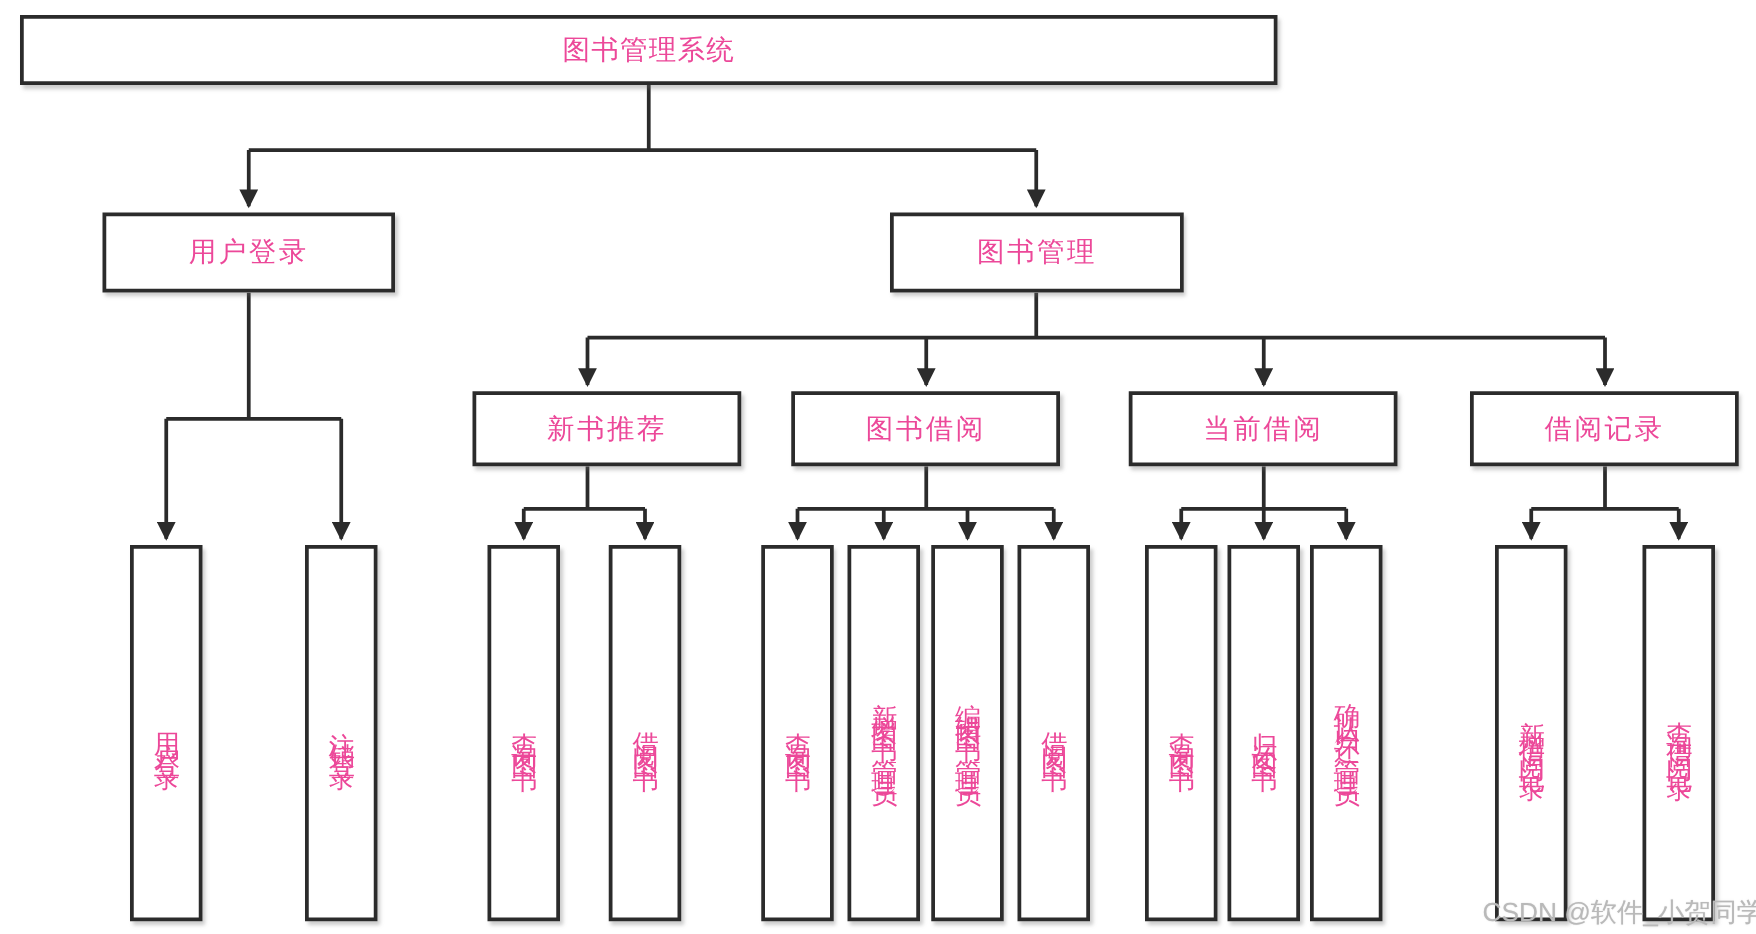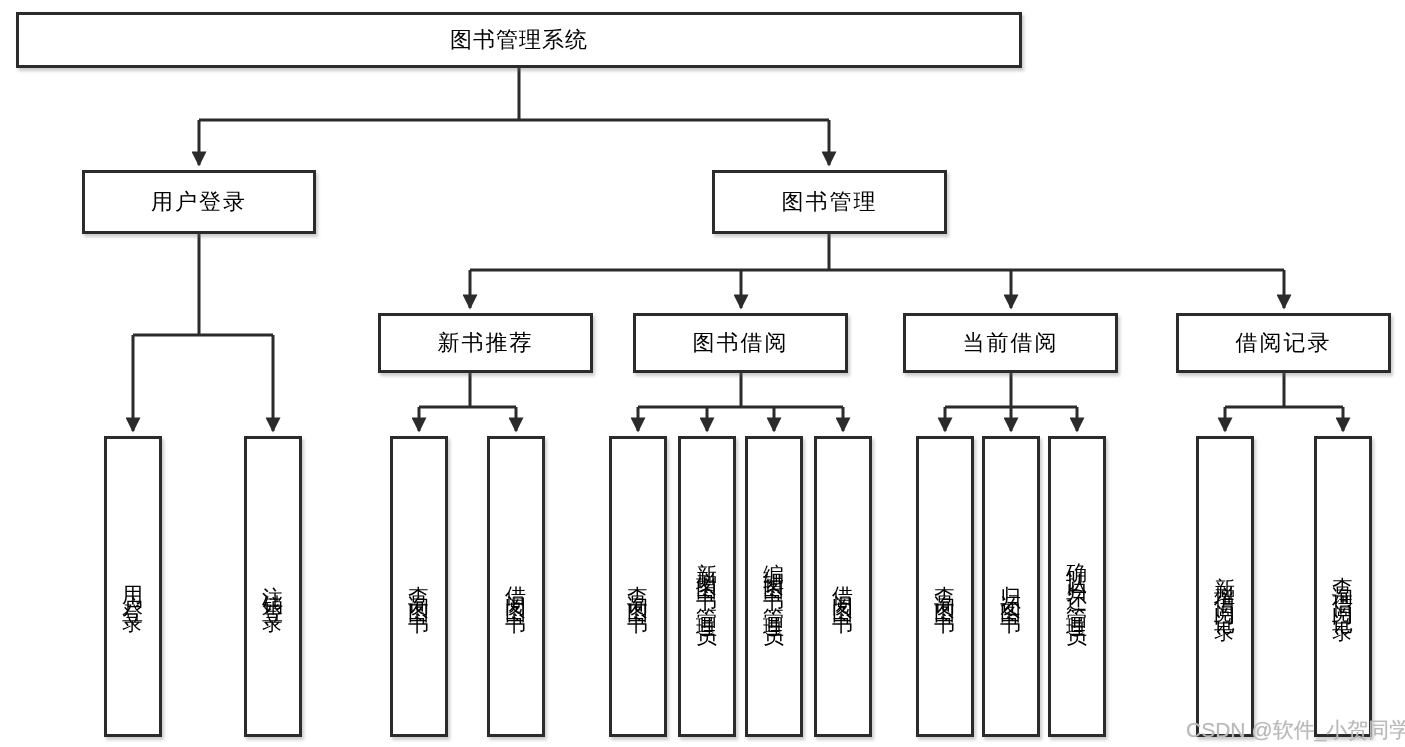--- a/index.html
+++ b/index.html
@@ -20,21 +20,21 @@
   }
   .node {
     position: absolute;
     background: #ffffff;
     border: 3px solid #2b2b2b;
     box-sizing: border-box;
     display: flex;
     align-items: center;
     justify-content: center;
     box-shadow: 2px 3px 3px rgba(110,110,110,0.35);
-    color: #000000;
+    color: #ec4899;
   }
   .node-root { font-size: 22px; letter-spacing: 1px; }
   .node-l2, .node-l3 { font-size: 22px; letter-spacing: 2px; }
   .node-leaf {
     font-size: 21px;
     writing-mode: vertical-rl;
     text-orientation: mixed;
     letter-spacing: 9px;
     line-height: 1;
   }

